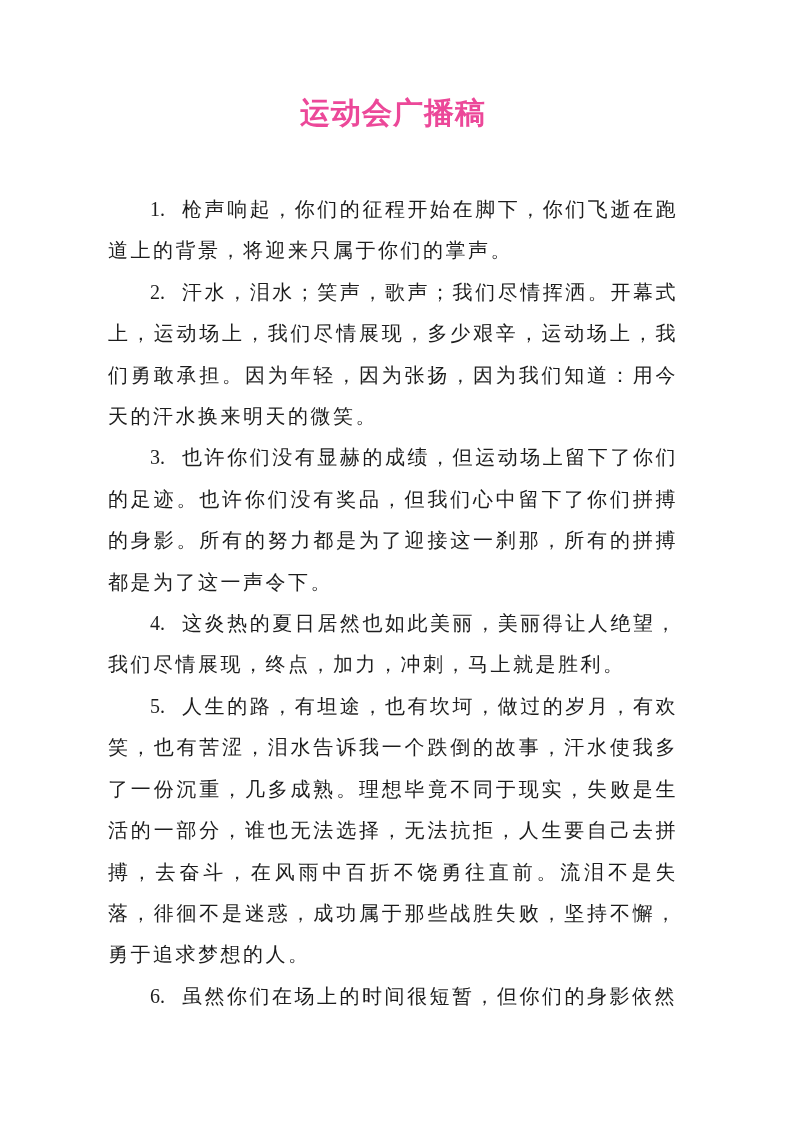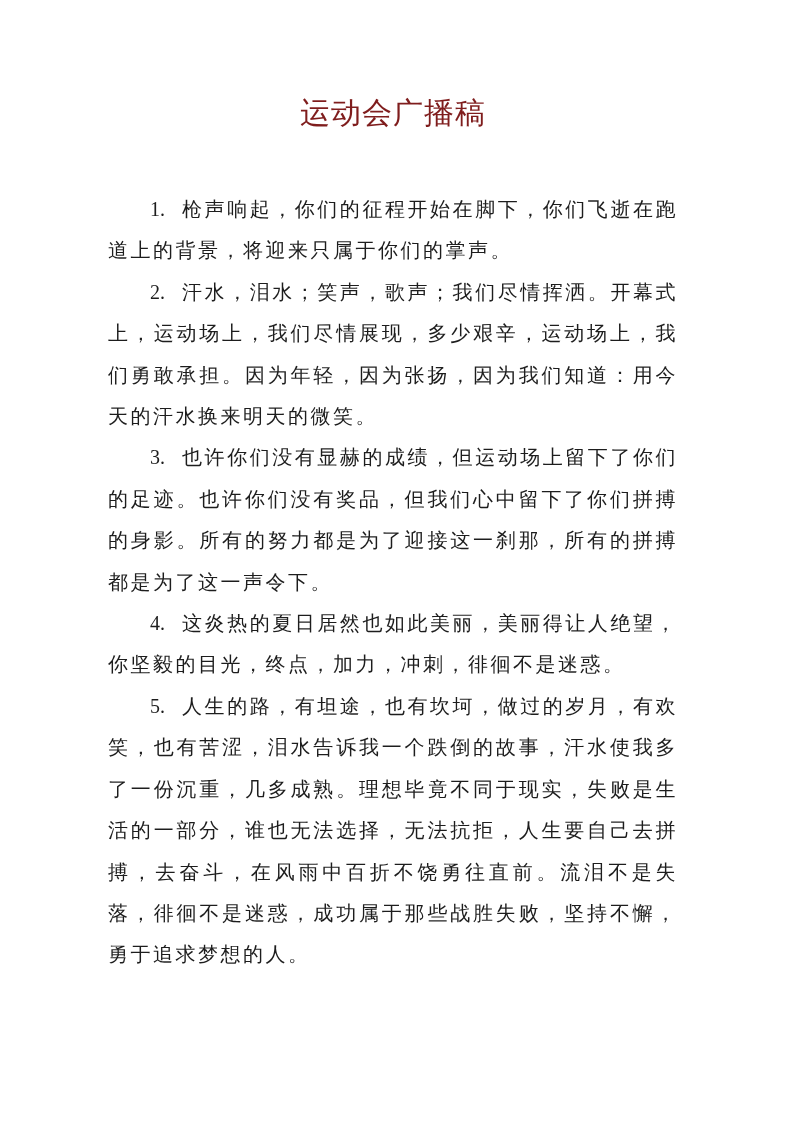--- a/index.html
+++ b/index.html
@@ -14,25 +14,25 @@
     margin: 0 auto;
     background: #ffffff;
     overflow: hidden;
     box-sizing: border-box;
     padding: 94px 115px 0 108px;
   }
   .doc-title {
     margin: 0 0 57px 0;
     text-align: center;
     font-family: "Liberation Sans", "DejaVu Sans", sans-serif;
-    font-weight: normal;
+    font-weight: bold;
     font-size: 30px;
     line-height: 38px;
     letter-spacing: 1px;
-    color: #7f1d1d;
+    color: #ec4899;
   }
   .doc-body {
     font-family: "Liberation Serif", "DejaVu Serif", serif;
     font-size: 20px;
     line-height: 41.4px;
     letter-spacing: 2.5px;
     color: #1d1d1d;
     text-align: justify;
     text-justify: inter-character;
   }
@@ -53,19 +53,20 @@
   <h1 class="doc-title">运动会广播稿</h1>
 
   <div class="doc-body">
 
     <p class="para"><span class="num">1.</span><span class="ptext">枪声响起，你们的征程开始在脚下，你们飞逝在跑道上的背景，将迎来只属于你们的掌声。</span></p>
 
     <p class="para"><span class="num">2.</span><span class="ptext">汗水，泪水；笑声，歌声；我们尽情挥洒。开幕式上，运动场上，我们尽情展现，多少艰辛，运动场上，我们勇敢承担。因为年轻，因为张扬，因为我们知道：用今天的汗水换来明天的微笑。</span></p>
 
     <p class="para"><span class="num">3.</span><span class="ptext">也许你们没有显赫的成绩，但运动场上留下了你们的足迹。也许你们没有奖品，但我们心中留下了你们拼搏的身影。所有的努力都是为了迎接这一刹那，所有的拼搏都是为了这一声令下。</span></p>
 
-    <p class="para"><span class="num">4.</span><span class="ptext">这炎热的夏日居然也如此美丽，美丽得让人绝望，你坚毅的目光，终点，加力，冲刺，徘徊不是迷惑。</span></p>
+    <p class="para"><span class="num">4.</span><span class="ptext">这炎热的夏日居然也如此美丽，美丽得让人绝望，我们尽情展现，终点，加力，冲刺，马上就是胜利。</span></p>
 
     <p class="para"><span class="num">5.</span><span class="ptext">人生的路，有坦途，也有坎坷，做过的岁月，有欢笑，也有苦涩，泪水告诉我一个跌倒的故事，汗水使我多了一份沉重，几多成熟。理想毕竟不同于现实，失败是生活的一部分，谁也无法选择，无法抗拒，人生要自己去拼搏，去奋斗，在风雨中百折不饶勇往直前。流泪不是失落，徘徊不是迷惑，成功属于那些战胜失败，坚持不懈，勇于追求梦想的人。</span></p>
 
+    <p class="para"><span class="num">6.</span><span class="ptext">虽然你们在场上的时间很短暂，但你们的身影依然</span></p>
 
   </div>
 </div>
 
 </body></html>

